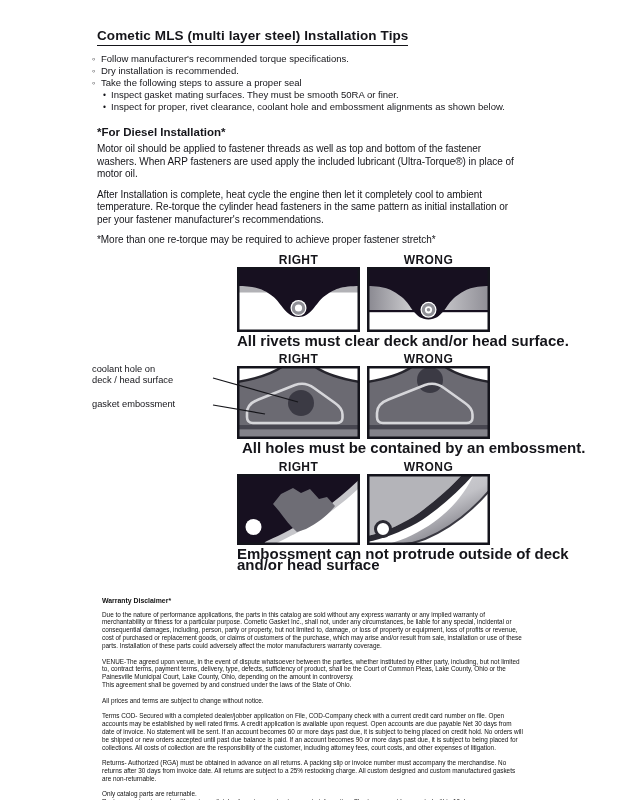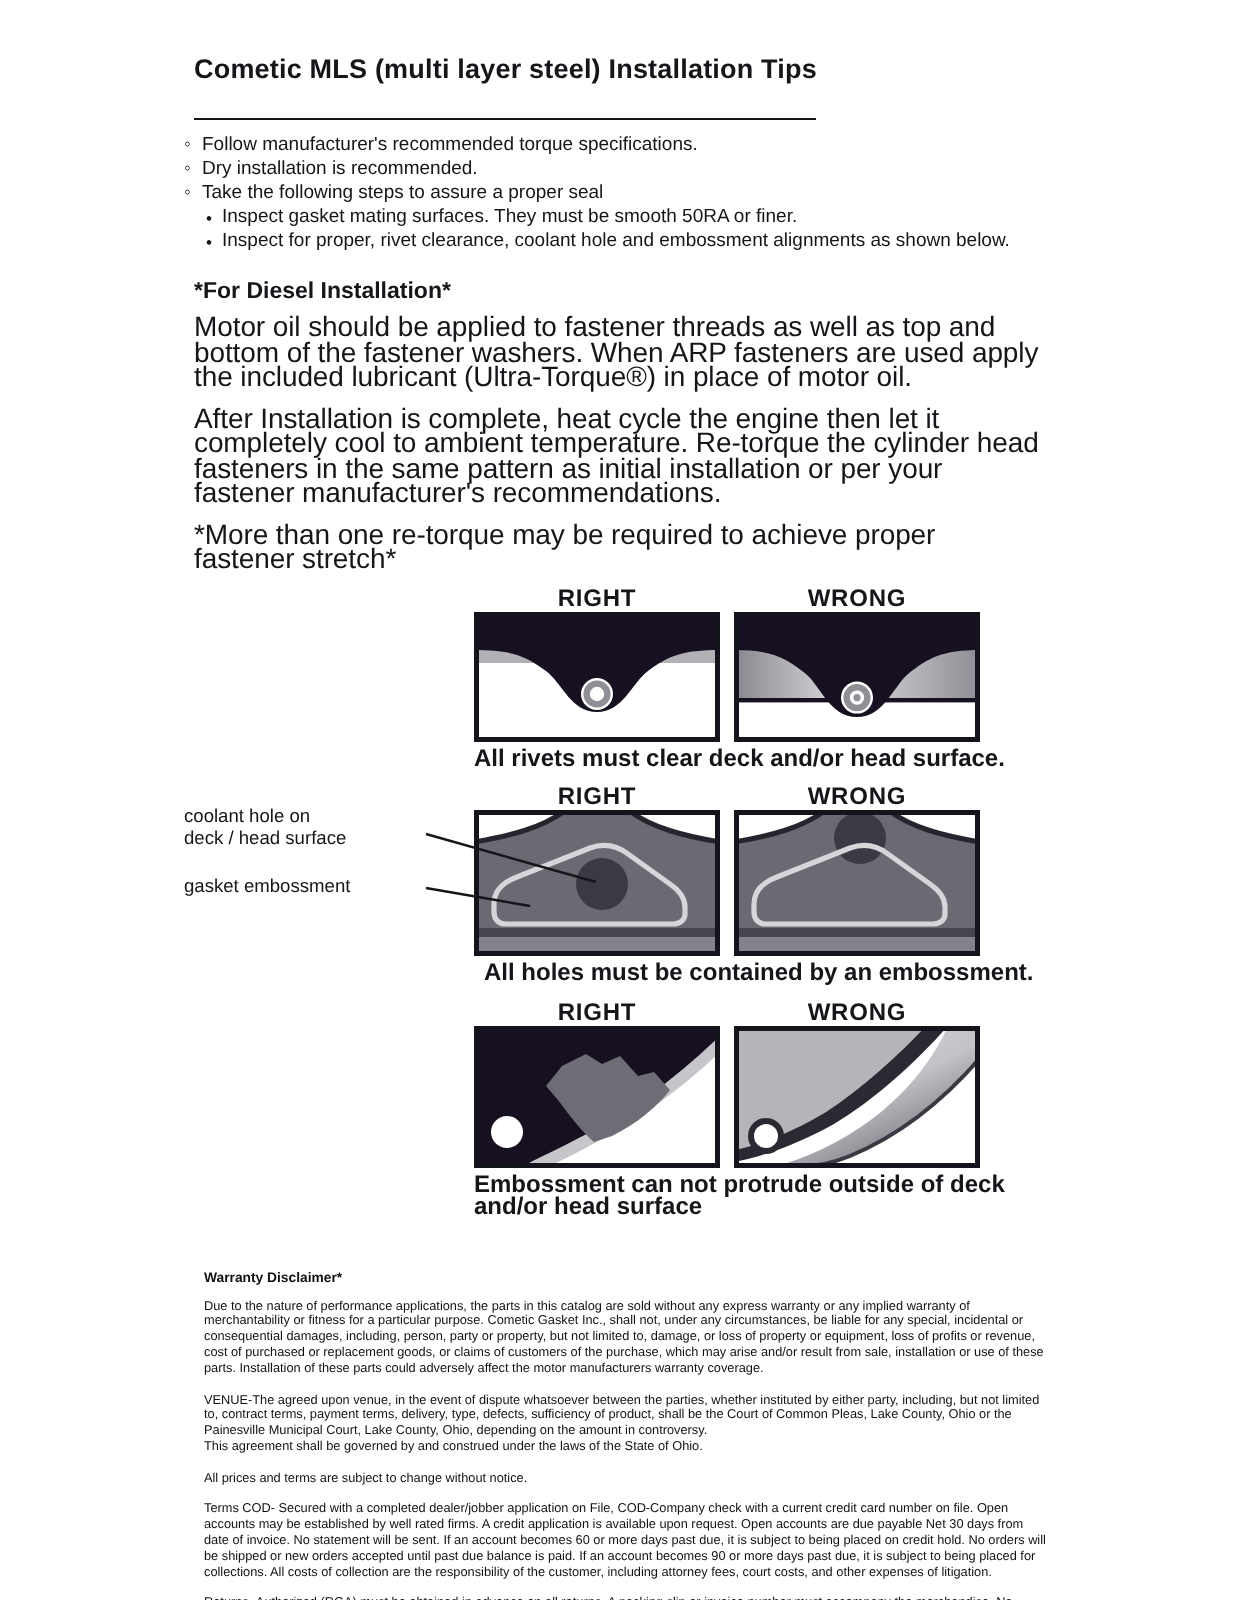--- a/index.html
+++ b/index.html
@@ -6,45 +6,45 @@
   body {
     width:618px; height:800px; background:#ffffff; overflow:hidden;
     font-family:"Liberation Sans", sans-serif; color:#15151a;
     -webkit-font-smoothing:antialiased;
   }
   .page { box-sizing:border-box; width:618px; height:800px; padding:26px 0 0 92px; position:relative; }
 
   
   .doc-title {
     display:inline-block; margin:0 0 0 5px; font-size:13.5px; font-weight:700;
-    border-bottom:1.5px solid #15151a; padding-bottom:17px; letter-spacing:.1px;
+    border-bottom:1.5px solid #15151a; padding-bottom:2px; letter-spacing:.1px;
   }
 
   
   .tips { margin-top:7px; }
   .tip-row { display:flex; font-size:9.5px; line-height:12px; max-width:470px; }
   .tip-row .marker { flex:none; width:9px; text-align:left; }
   .tip-row.sub { margin-left:11px; }
   .tip-row.sub .marker { width:8px; font-size:8.5px; }
 
   
   .diesel { margin:13px 0 0 5px; max-width:424px; }
   .diesel h2 { font-size:11.5px; font-weight:700; margin:0 0 5px 0; }
-  .diesel p { font-size:14px; line-height:12.5px; margin:0 0 8px 0; letter-spacing:-0.05px; }
+  .diesel p { font-size:10px; line-height:12.5px; margin:0 0 8px 0; letter-spacing:-0.05px; }
   .diesel p.note { margin-bottom:0; }
 
   
   .figure { margin-top:6px; }
   .labels-row { display:flex; margin-left:145px; font-size:12px; font-weight:600; letter-spacing:.4px; line-height:14px; }
   .labels-row .plabel { width:123px; text-align:center; }
   .labels-row .plabel + .plabel { margin-left:7px; }
   .panels-row { display:flex; margin-left:145px; }
   .panels-row svg { display:block; }
   .panels-row svg + svg { margin-left:7px; }
-  .fig-caption { font-size:12px; font-weight:700; line-height:11.5px; margin:3px 0 0 145px; }
+  .fig-caption { font-size:15px; font-weight:700; line-height:11.5px; margin:3px 0 0 145px; }
   .figure.fig2 .fig-caption { margin-left:150px; }
   .fig-canvas { position:relative; }
   .callout { position:absolute; text-align:left; font-size:9.3px; line-height:11px; width:119px; left:0; }
   .callout.hole { top:12px; }
   .callout.emb  { top:47px; }
   .leader-svg { position:absolute; left:0; top:0; pointer-events:none; }
 
   
   .legal { margin:26px 0 0 10px; max-width:422px; color:#111; }
   .legal h3 { font-size:6.9px; font-weight:700; margin:0 0 7px 0; }

